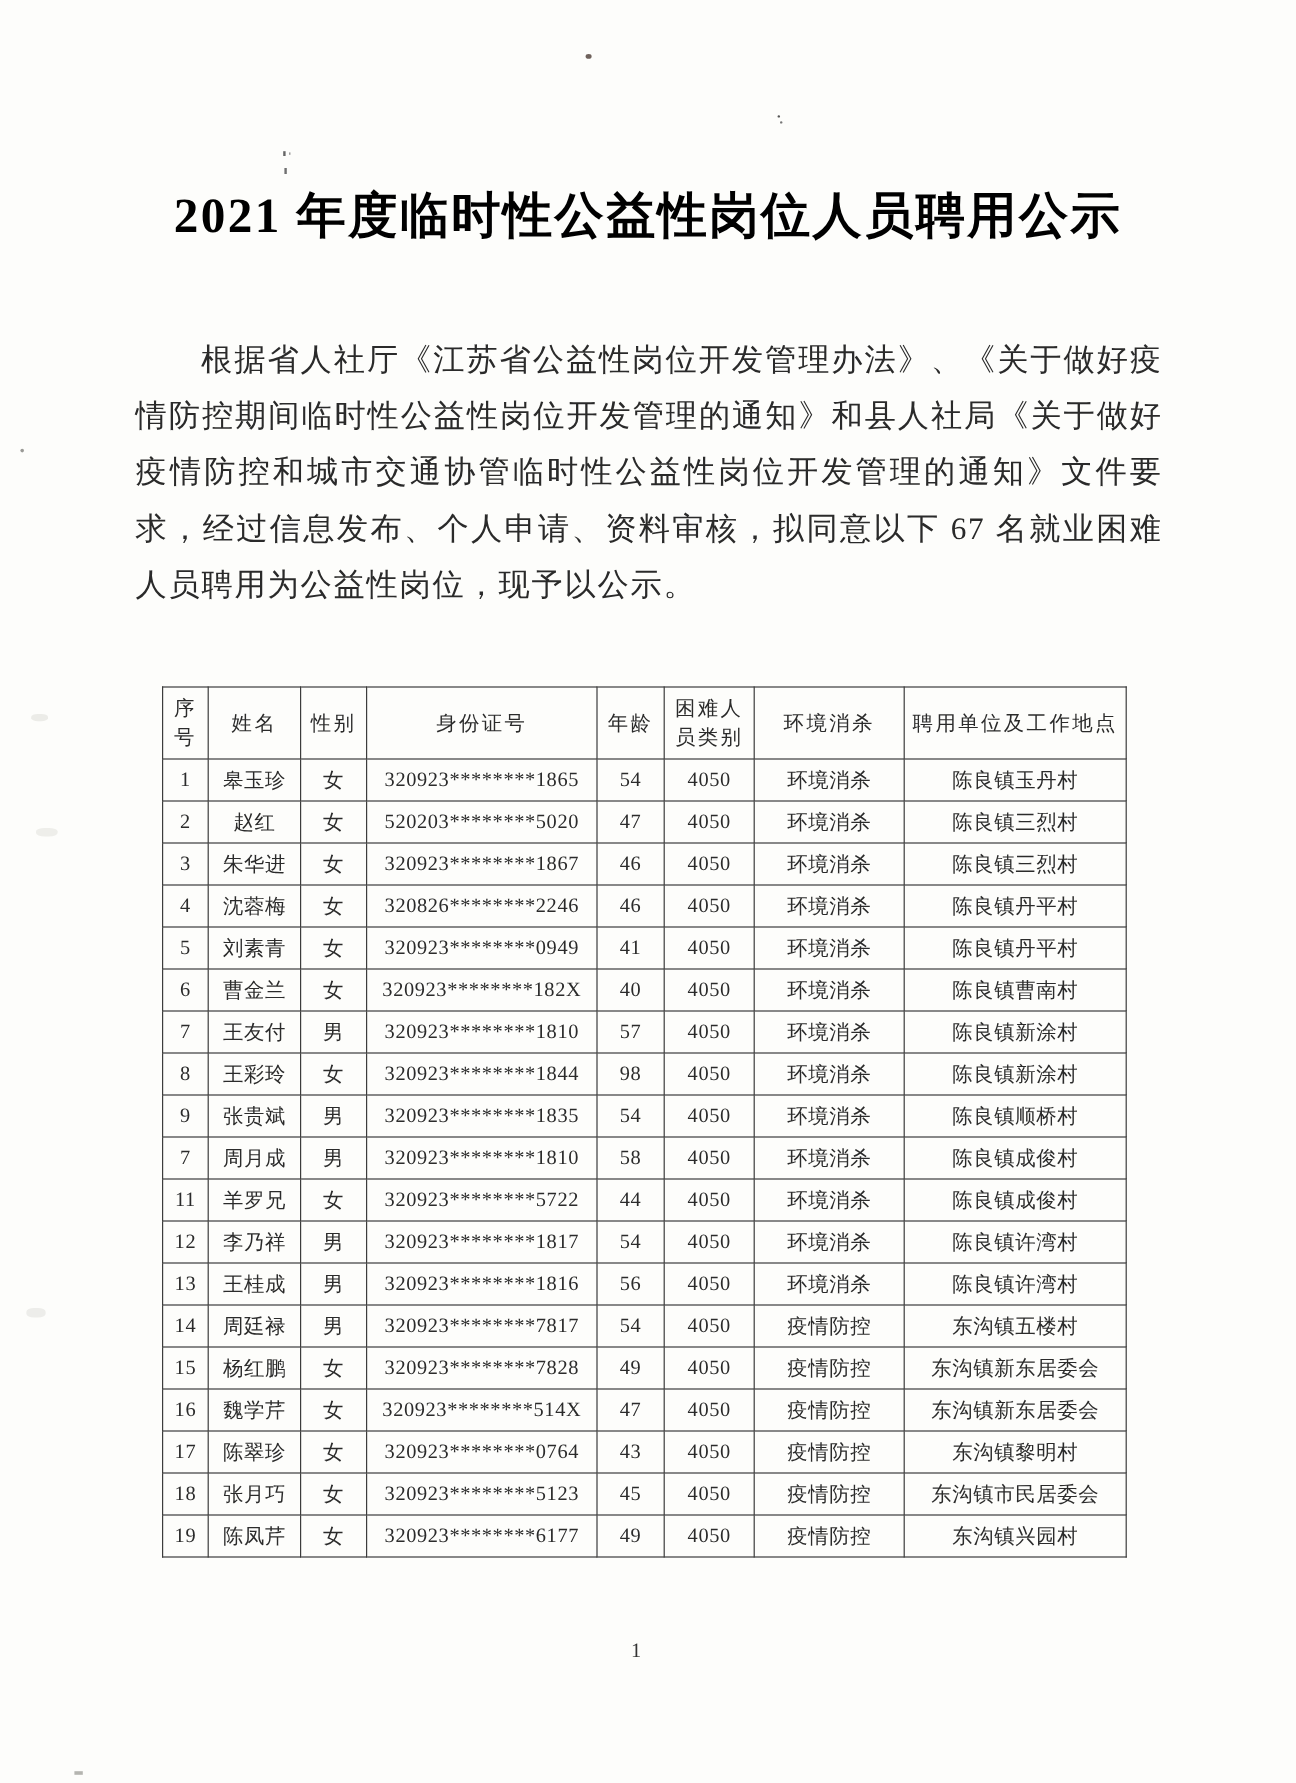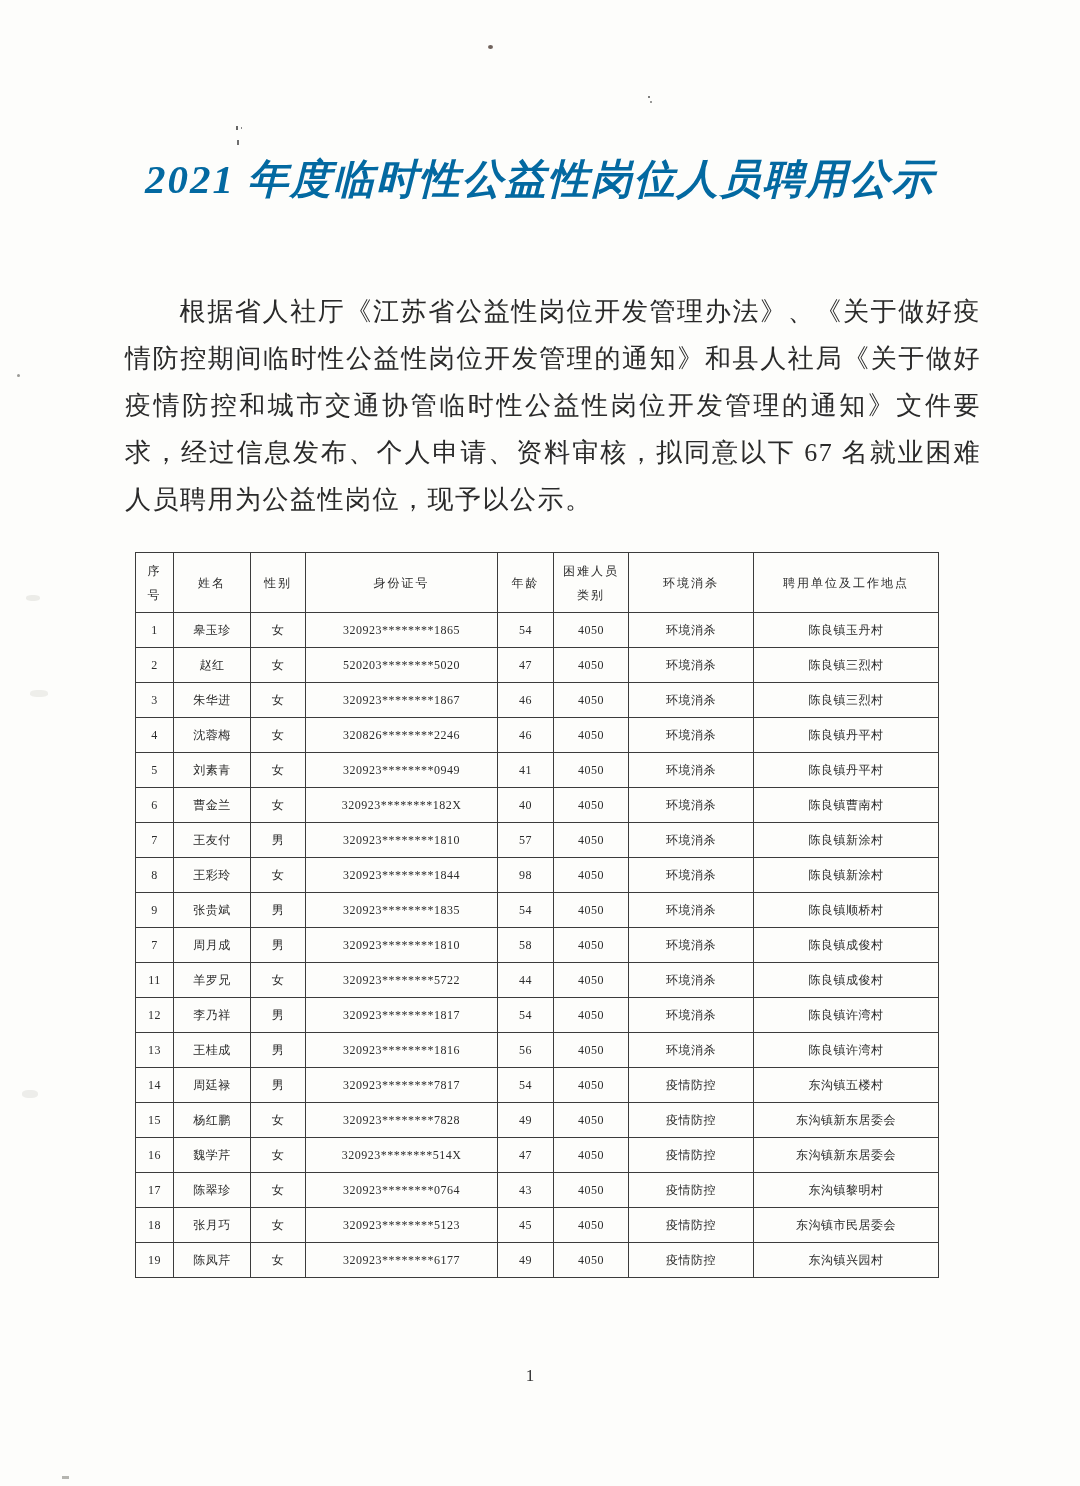--- a/index.html
+++ b/index.html
@@ -18,46 +18,45 @@
   }
   .doc-title {
     position: absolute;
     top: 152px;
     left: 0;
     width: 1080px;
     text-align: center;
     font-size: 41px;
     font-weight: 700;
     letter-spacing: 2px;
-    color: #0369a1;
+    color: #000000;
     margin: 0;
-    font-style: italic;
   }
   .doc-paragraph {
     position: absolute;
     top: 276px;
     left: 113px;
     width: 856px;
-    margin: 12px;
+    margin: 0;
     font-size: 26px;
     line-height: 47px;
     letter-spacing: 1.5px;
     text-align: justify;
     text-justify: inter-ideograph;
     text-indent: 2.1em;
     color: #2a2a2a;
   }
   table.roster {
     position: absolute;
-    top: 552px;
+    top: 572px;
     left: 135px;
     width: 803px;
     border-collapse: collapse;
     table-layout: fixed;
-    font-size: 12px;
+    font-size: 17px;
     color: #2b2b2b;
   }
   table.roster th, table.roster td {
     border: 1px solid #3c3c3c;
     text-align: center;
     vertical-align: middle;
     overflow: hidden;
     font-weight: 400;
   }
   table.roster th {

